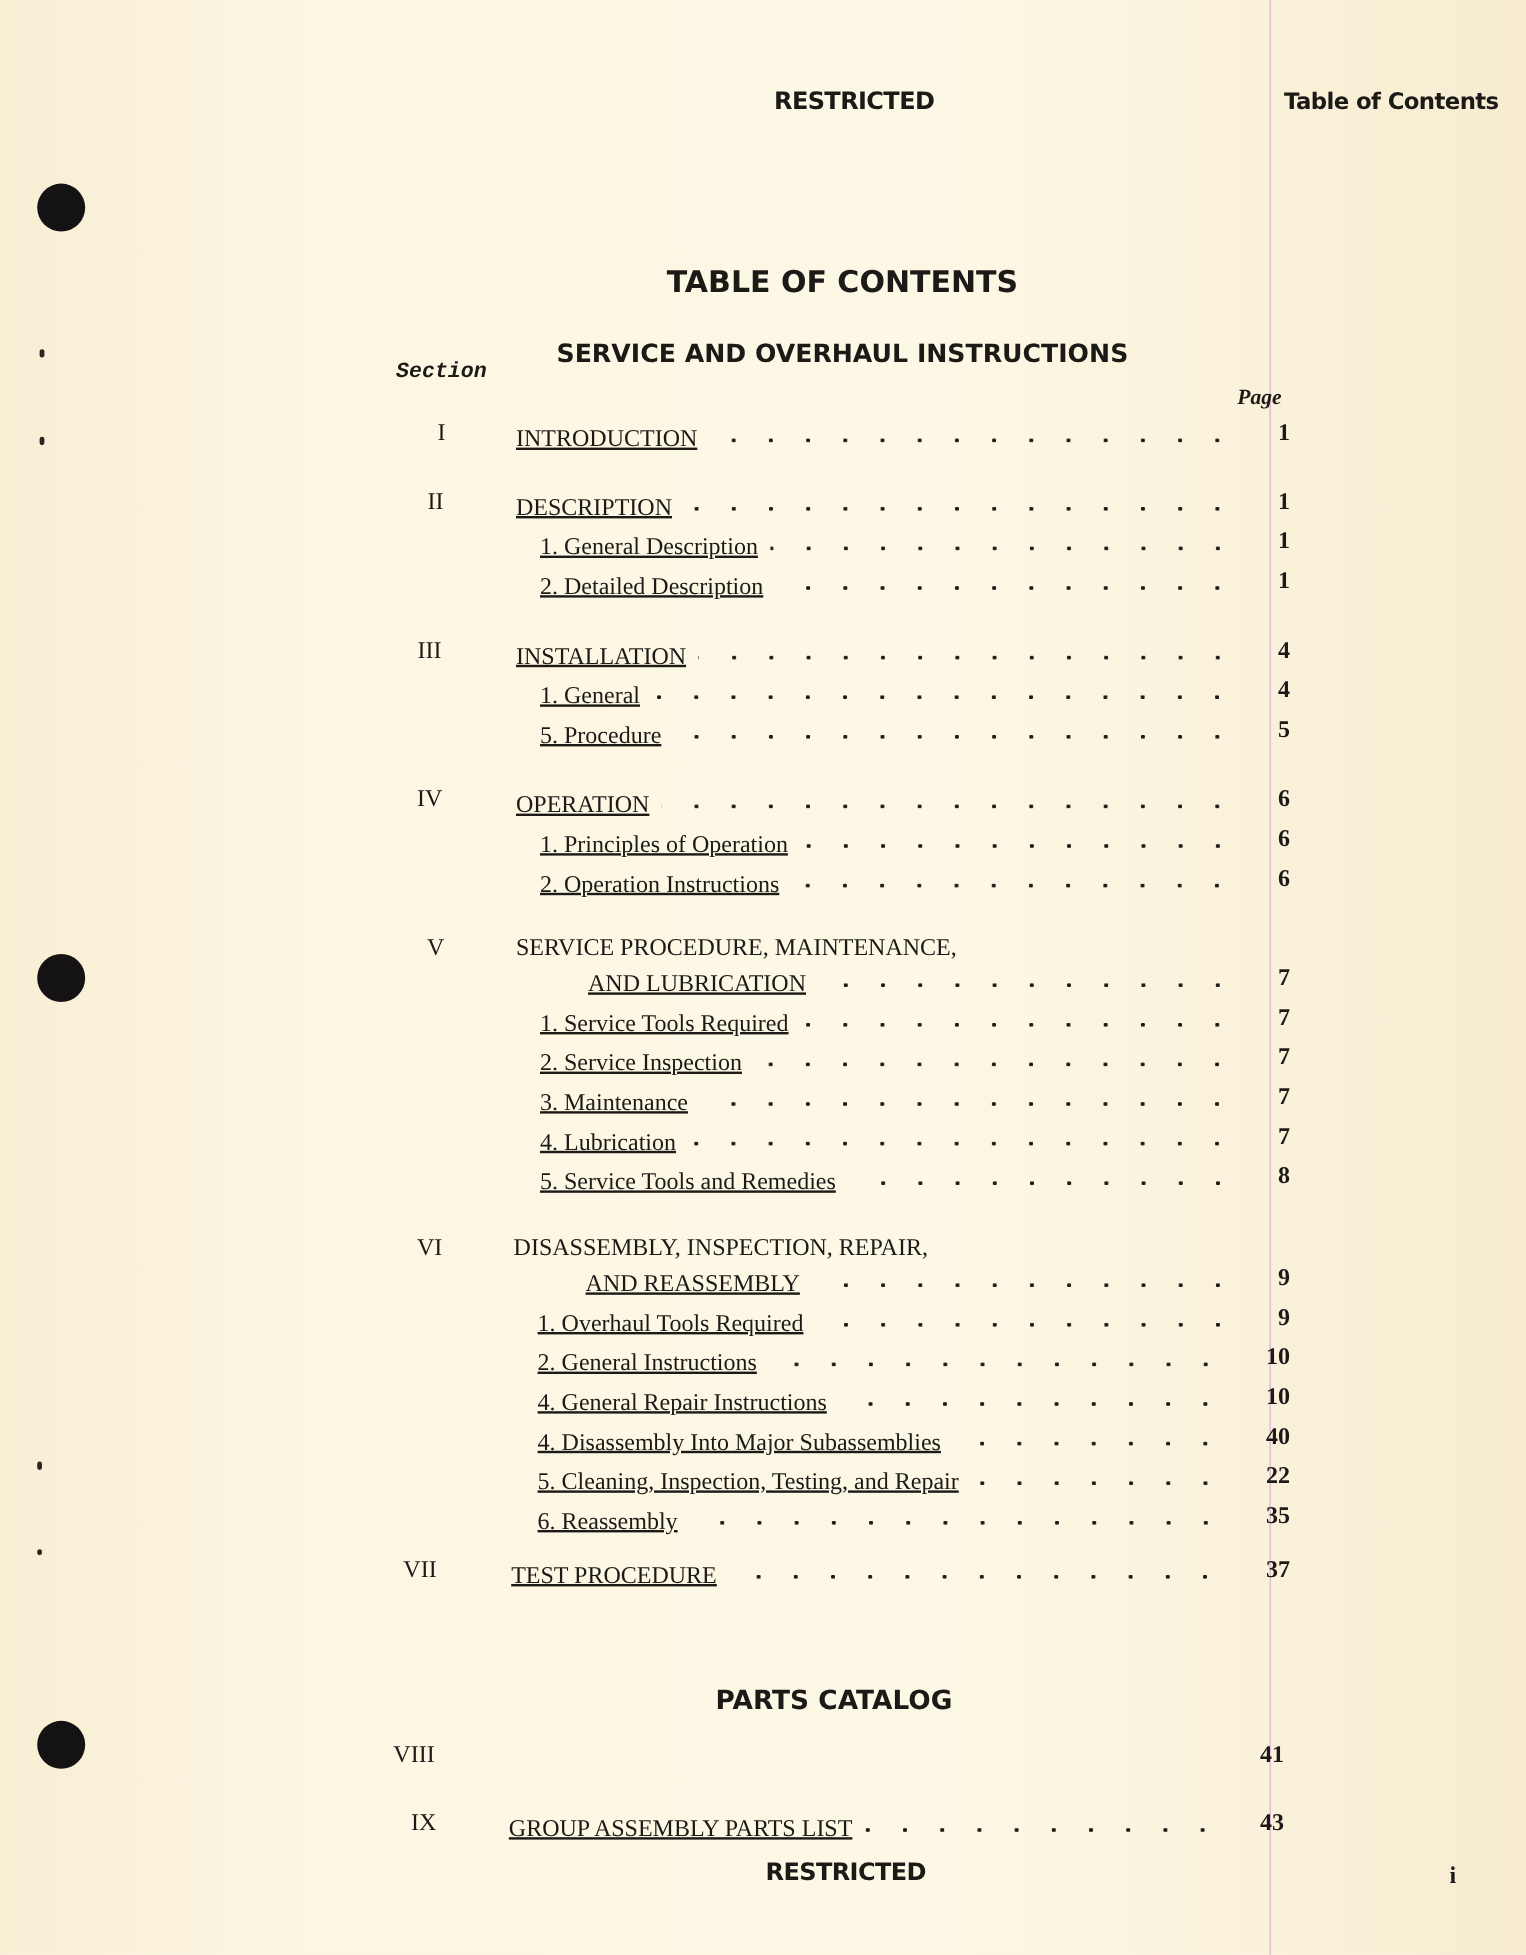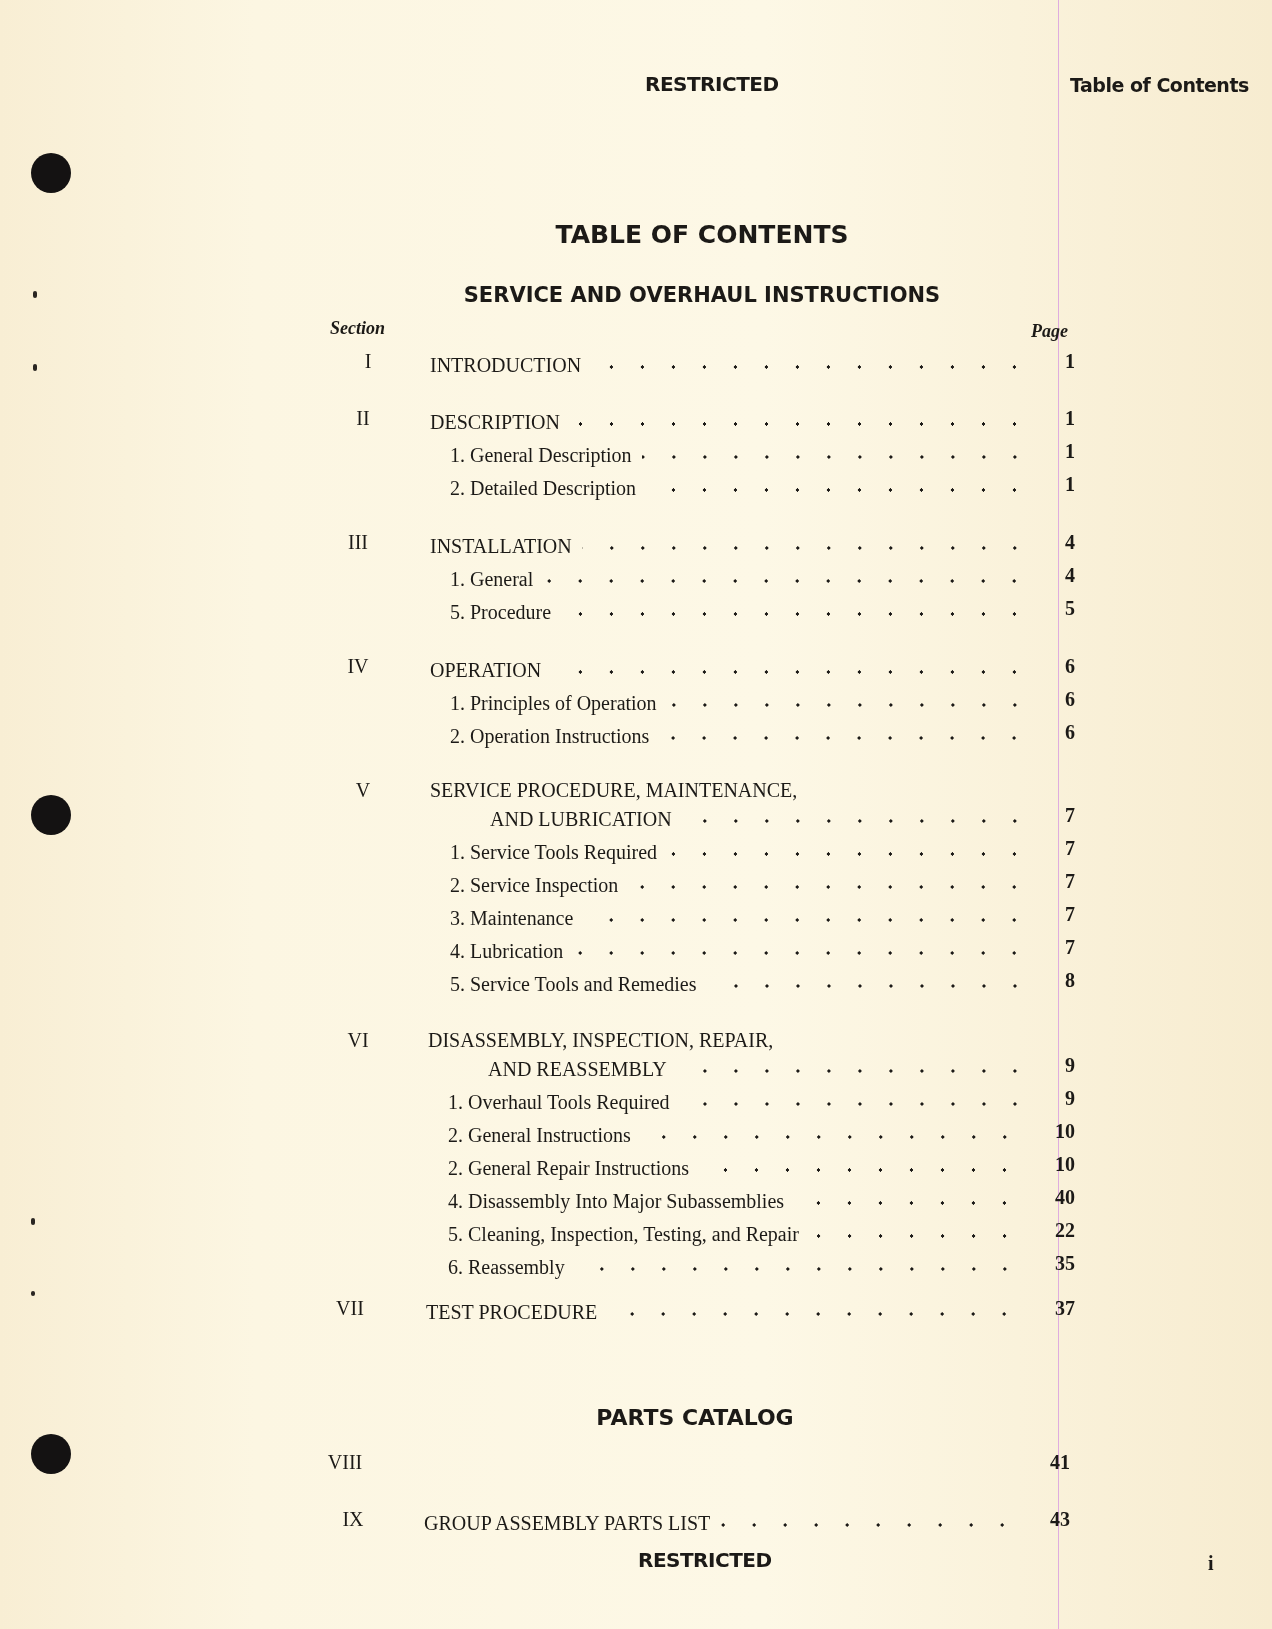--- a/index.html
+++ b/index.html
@@ -15,26 +15,26 @@
   .running-title{left:1070px;top:74px;font-size:19px;}
   .restricted-bottom{left:638px;top:1548px;font-size:20px;}
   .folio{position:absolute;left:1208px;top:1552px;font-size:20px;font-weight:bold;}
   .title{position:absolute;left:0;width:1404px;top:220px;text-align:center;
          font-family:"DejaVu Sans","Liberation Sans",sans-serif;font-weight:bold;font-size:25px;letter-spacing:0px;}
   .subtitle{position:absolute;left:0;width:1404px;top:283px;text-align:center;
          font-family:"DejaVu Sans","Liberation Sans",sans-serif;font-weight:bold;font-size:21px;}
   .parts-title{position:absolute;left:0;width:1390px;top:1405px;text-align:center;
          font-family:"DejaVu Sans","Liberation Sans",sans-serif;font-weight:bold;font-size:22px;}
   .col-label{position:absolute;font-style:italic;font-weight:bold;font-size:18px;}
-  .section-label{left:330px;top:318px;}
+  .section-label{left:330px;top:300px;font-family:Liberation Mono, monospace;}
   .page-label{left:1031px;top:321px;}
   .row{position:absolute;height:26px;font-size:20px;white-space:nowrap;}
   .num{position:absolute;width:60px;text-align:center;}
   .entry{position:absolute;display:flex;align-items:baseline;}
-  .entry .txt{white-space:nowrap;}
+  .entry .txt{white-space:nowrap;text-decoration:underline;}
   .entry .dots{flex:1;overflow:hidden;margin-left:10px;letter-spacing:0;
                background-image:radial-gradient(circle,#1c1a17 1.6px,transparent 1.8px);
                background-size:31px 6px;background-repeat:repeat-x;background-position:right 14px;height:22px;}
   .pg{position:absolute;width:40px;text-align:right;font-weight:bold;}
 </style>
 </head>
 <body>
 
 <div class="page">
   <div class="hole" style="top:153px"></div>
@@ -200,21 +200,21 @@
   </div>
   <div class="row" style="top:1120px;left:0;width:1272px">
     <div class="entry" style="left:448px;width:572px">
         <span class="txt">2. General Instructions</span>
         <span class="dots"></span>
       </div>
     <span class="pg" style="left:1035px">10</span>
   </div>
   <div class="row" style="top:1153px;left:0;width:1272px">
     <div class="entry" style="left:448px;width:572px">
-        <span class="txt">2. General Repair Instructions</span>
+        <span class="txt">4. General Repair Instructions</span>
         <span class="dots"></span>
       </div>
     <span class="pg" style="left:1035px">10</span>
   </div>
   <div class="row" style="top:1186px;left:0;width:1272px">
     <div class="entry" style="left:448px;width:572px">
         <span class="txt">4. Disassembly Into Major Subassemblies</span>
         <span class="dots"></span>
       </div>
     <span class="pg" style="left:1035px">40</span>

